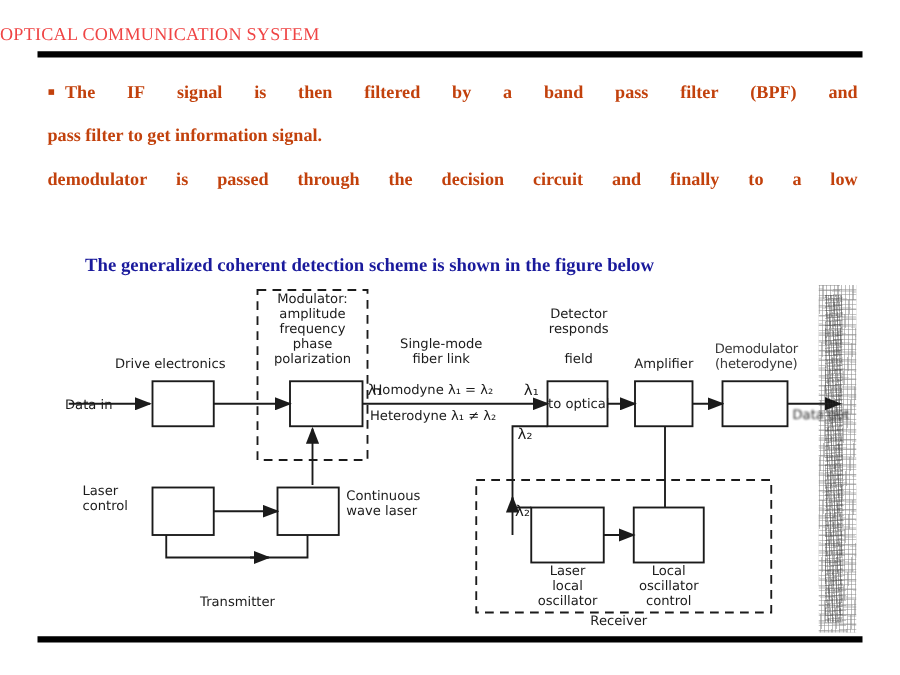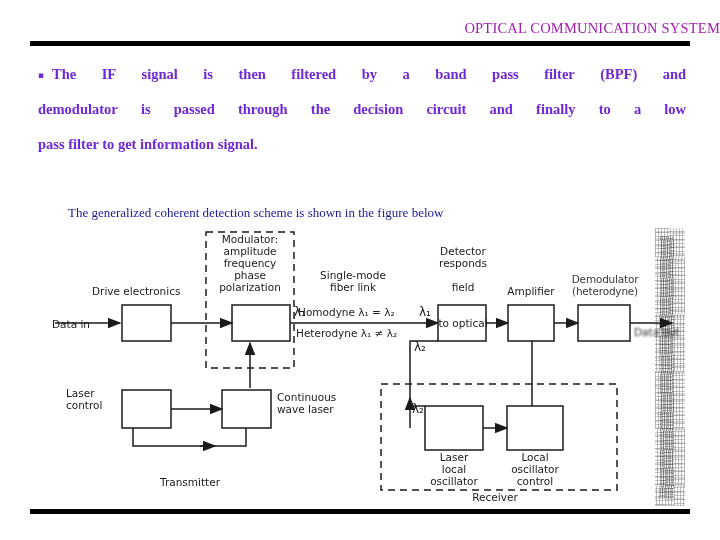--- a/index.html
+++ b/index.html
@@ -4,49 +4,49 @@
 <style>
   html,body{margin:0;padding:0;}
   body{
     width:720px;height:540px;overflow:hidden;background:#ffffff;
     font-family:"Liberation Serif", serif;position:relative;
   }
   #slide{position:absolute;left:0;top:0;width:720px;height:540px;}
 
   
   .slide-title{
-    position:absolute;left:0;top:20px;width:720px;text-align:right;
-    font-family:"Liberation Serif", serif;font-size:14.5px;color:#a21caf;
+    position:absolute;left:0;top:20px;width:720px;text-align:left;
+    font-family:"Liberation Serif", serif;font-size:14.5px;color:#ef4444;
     letter-spacing:.2px;white-space:nowrap;
   }
   .rule{
     position:absolute;background:#000;height:5px;left:30px;width:660px;
   }
   .rule.top{top:41px;}
   .rule.bottom{top:509px;}
 
   
   .body-block{
     position:absolute;left:38px;top:57px;width:648px;
     font-family:"Liberation Serif", serif;font-weight:bold;
-    font-size:14.5px;color:#6d28d9;
+    font-size:14.5px;color:#c2410c;
   }
   .body-line{
     display:block;text-align:justify;text-align-last:justify;
     height:35px;line-height:35px;white-space:nowrap;
   }
   .body-line.last{text-align-last:left;}
   .body-line .w{display:inline-block;}
   .bullet{
     display:inline-block;width:14px;font-family:"DejaVu Sans",sans-serif;
     font-size:9px;vertical-align:middle;line-height:35px;
   }
   .blue-line{
     position:absolute;left:68px;top:205px;width:600px;
-    font-family:"Liberation Serif", serif;font-weight:normal;font-size:13px;
+    font-family:"Liberation Serif", serif;font-weight:bold;font-size:15px;
     color:#1a1a9c;white-space:nowrap;
   }
 
   
   .figure{position:absolute;left:0px;top:228px;width:720px;height:282px;}
   .fig-svg{position:absolute;left:0;top:0;}
   .flab{
     position:absolute;font-family:"DejaVu Sans", sans-serif;
     color:#1b1b1b;font-size:10.5px;line-height:11.5px;white-space:nowrap;
   }
@@ -79,24 +79,24 @@
 <div id="slide">
 
   <div class="slide-title">OPTICAL COMMUNICATION SYSTEM</div>
   <div class="rule top"></div>
   <div class="rule bottom"></div>
 
   <div class="body-block">
     <div class="body-line">
       <span class="bullet">▪</span><span class="w">The</span> <span class="w">IF</span> <span class="w">signal</span> <span class="w">is</span> <span class="w">then</span> <span class="w">filtered</span> <span class="w">by</span> <span class="w">a</span> <span class="w">band</span> <span class="w">pass</span> <span class="w">filter</span> <span class="w">(BPF)</span> <span class="w">and</span>
     </div>
+    <div class="body-line last">pass filter to get information signal.</div>
     <div class="body-line">
       <span class="w">demodulator</span> <span class="w">is</span> <span class="w">passed</span> <span class="w">through</span> <span class="w">the</span> <span class="w">decision</span> <span class="w">circuit</span> <span class="w">and</span> <span class="w">finally</span> <span class="w">to</span> <span class="w">a</span> <span class="w">low</span>
     </div>
-    <div class="body-line last">pass filter to get information signal.</div>
   </div>
 
   <div class="blue-line">The generalized coherent detection scheme is shown in the figure below</div>
 
   <div class="figure">
 
     <svg class="fig-svg" width="720" height="282" viewBox="0 0 720 282">
       <defs>
         <marker id="ah" markerWidth="9" markerHeight="7" refX="8" refY="3.5" orient="auto">
           <polygon points="0,0 9,3.5 0,7" fill="#1b1b1b"></polygon>

